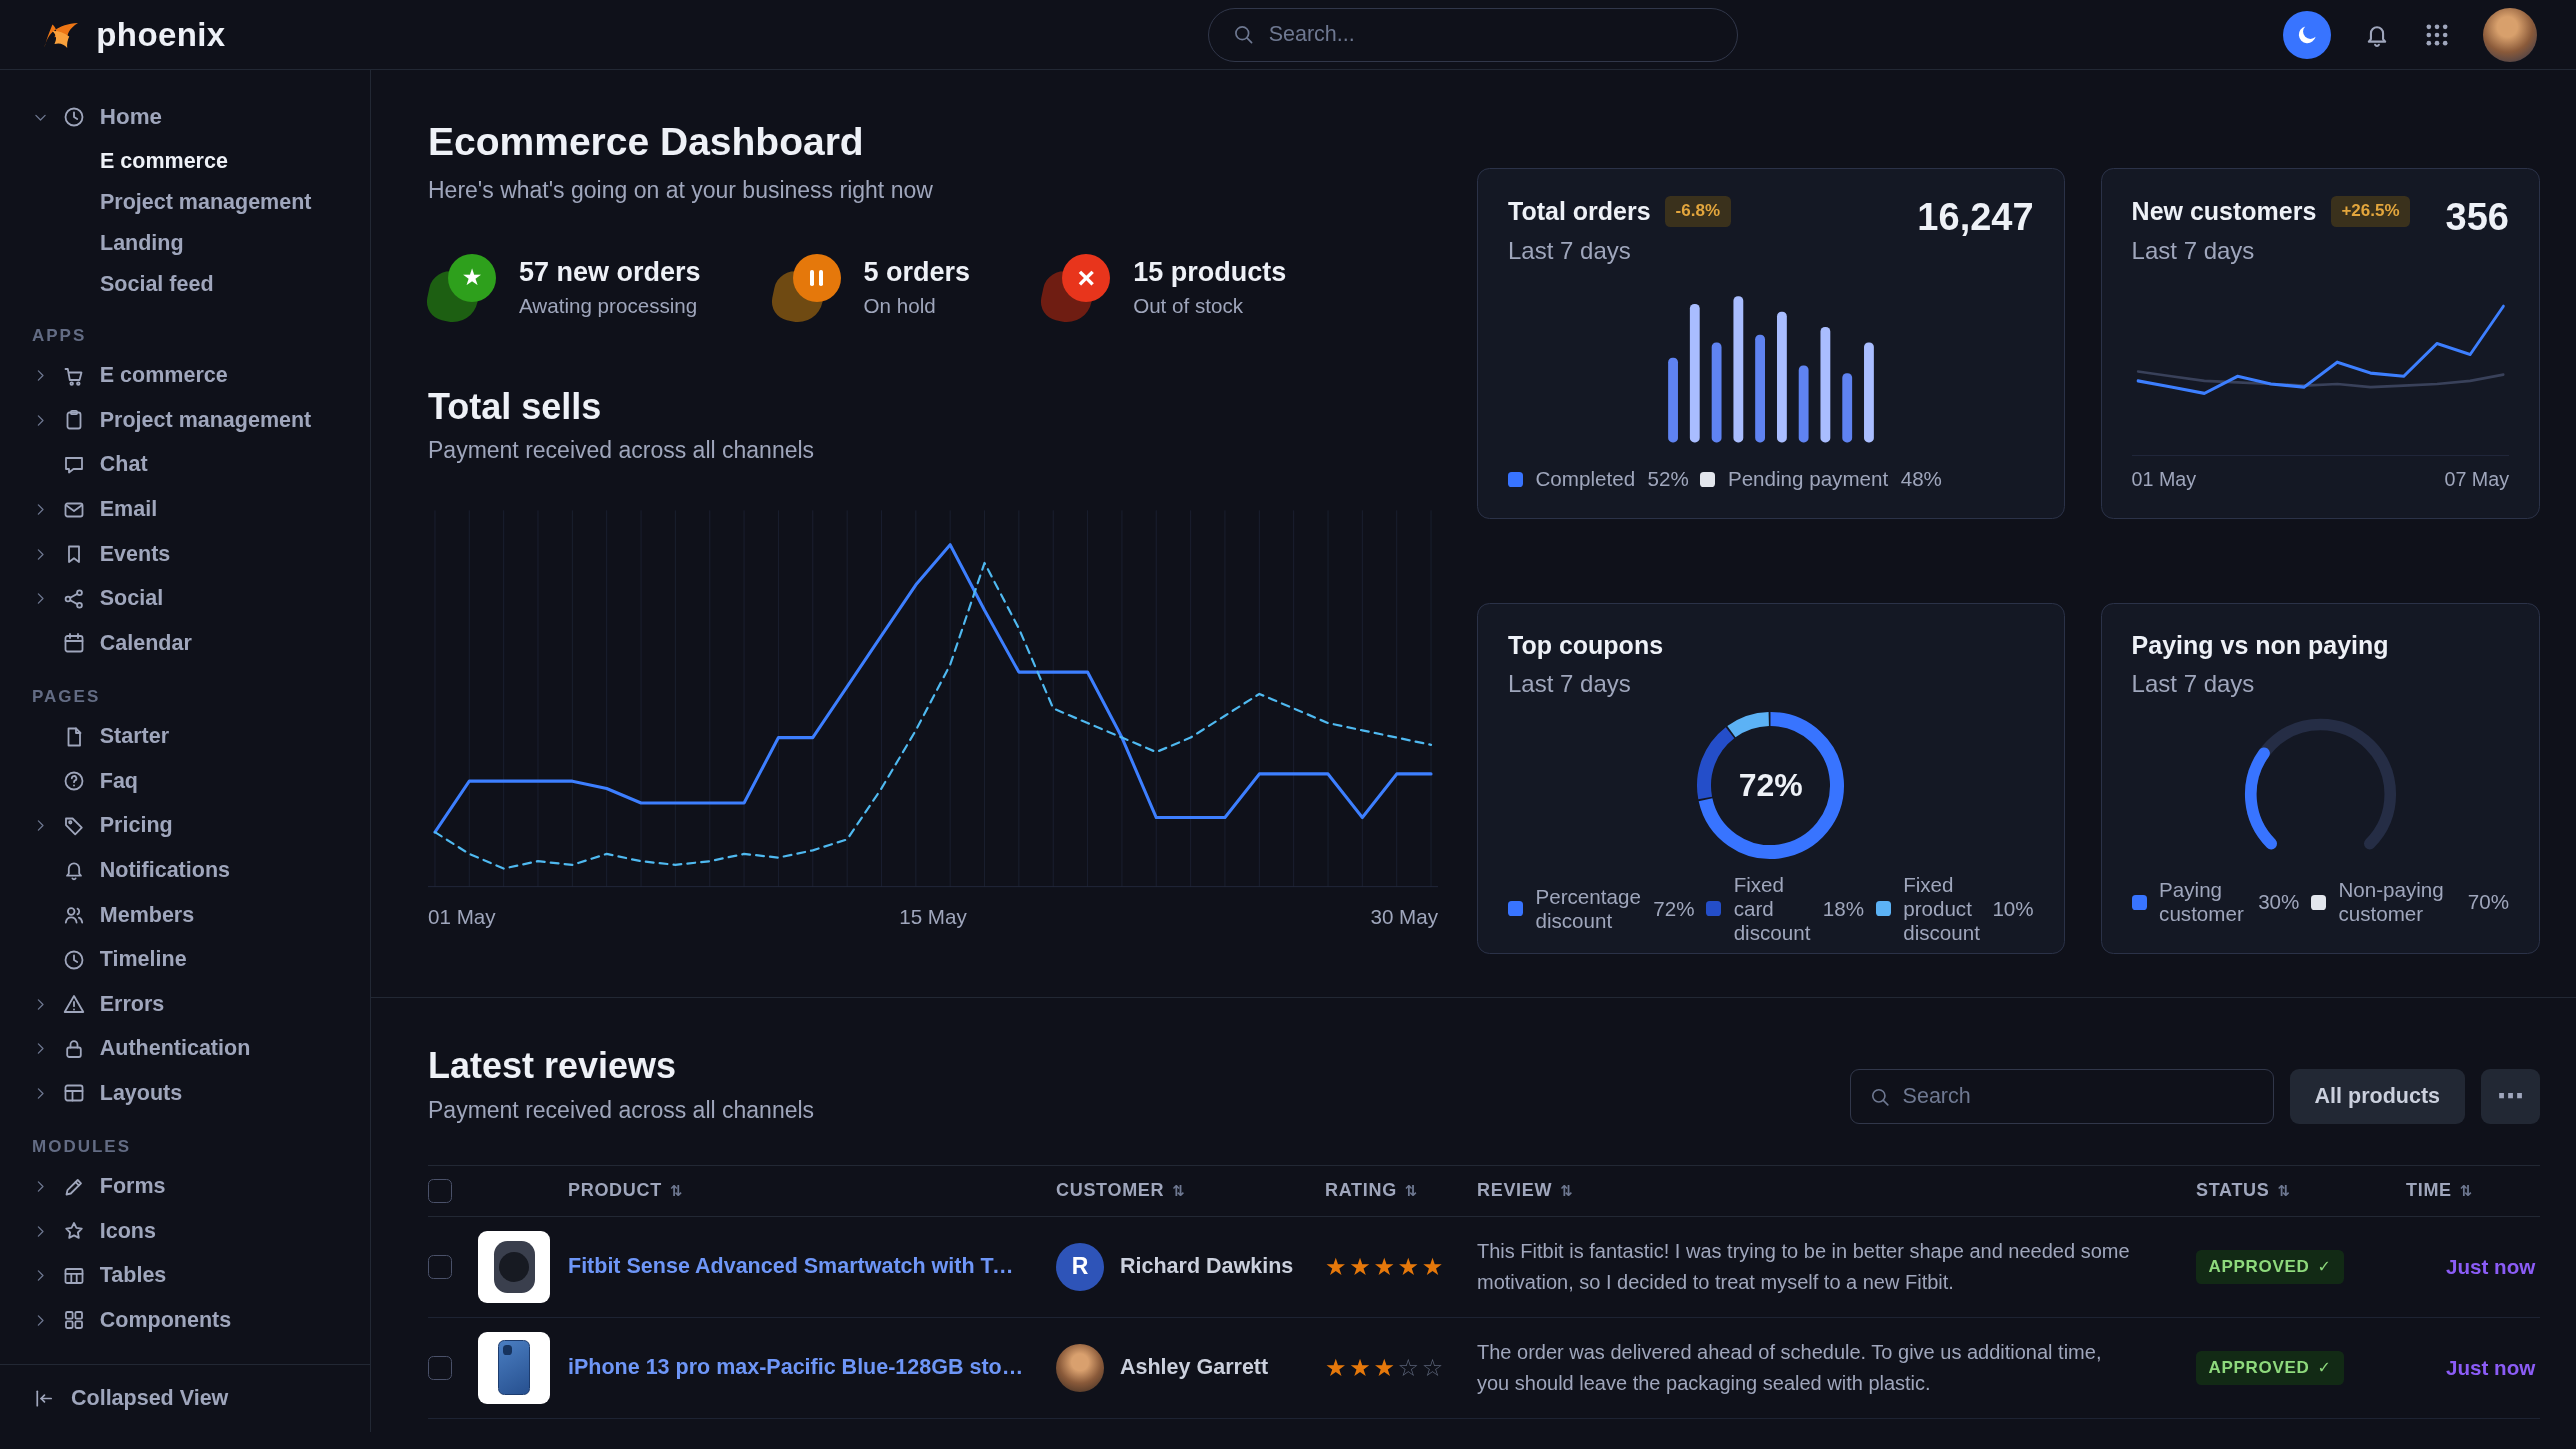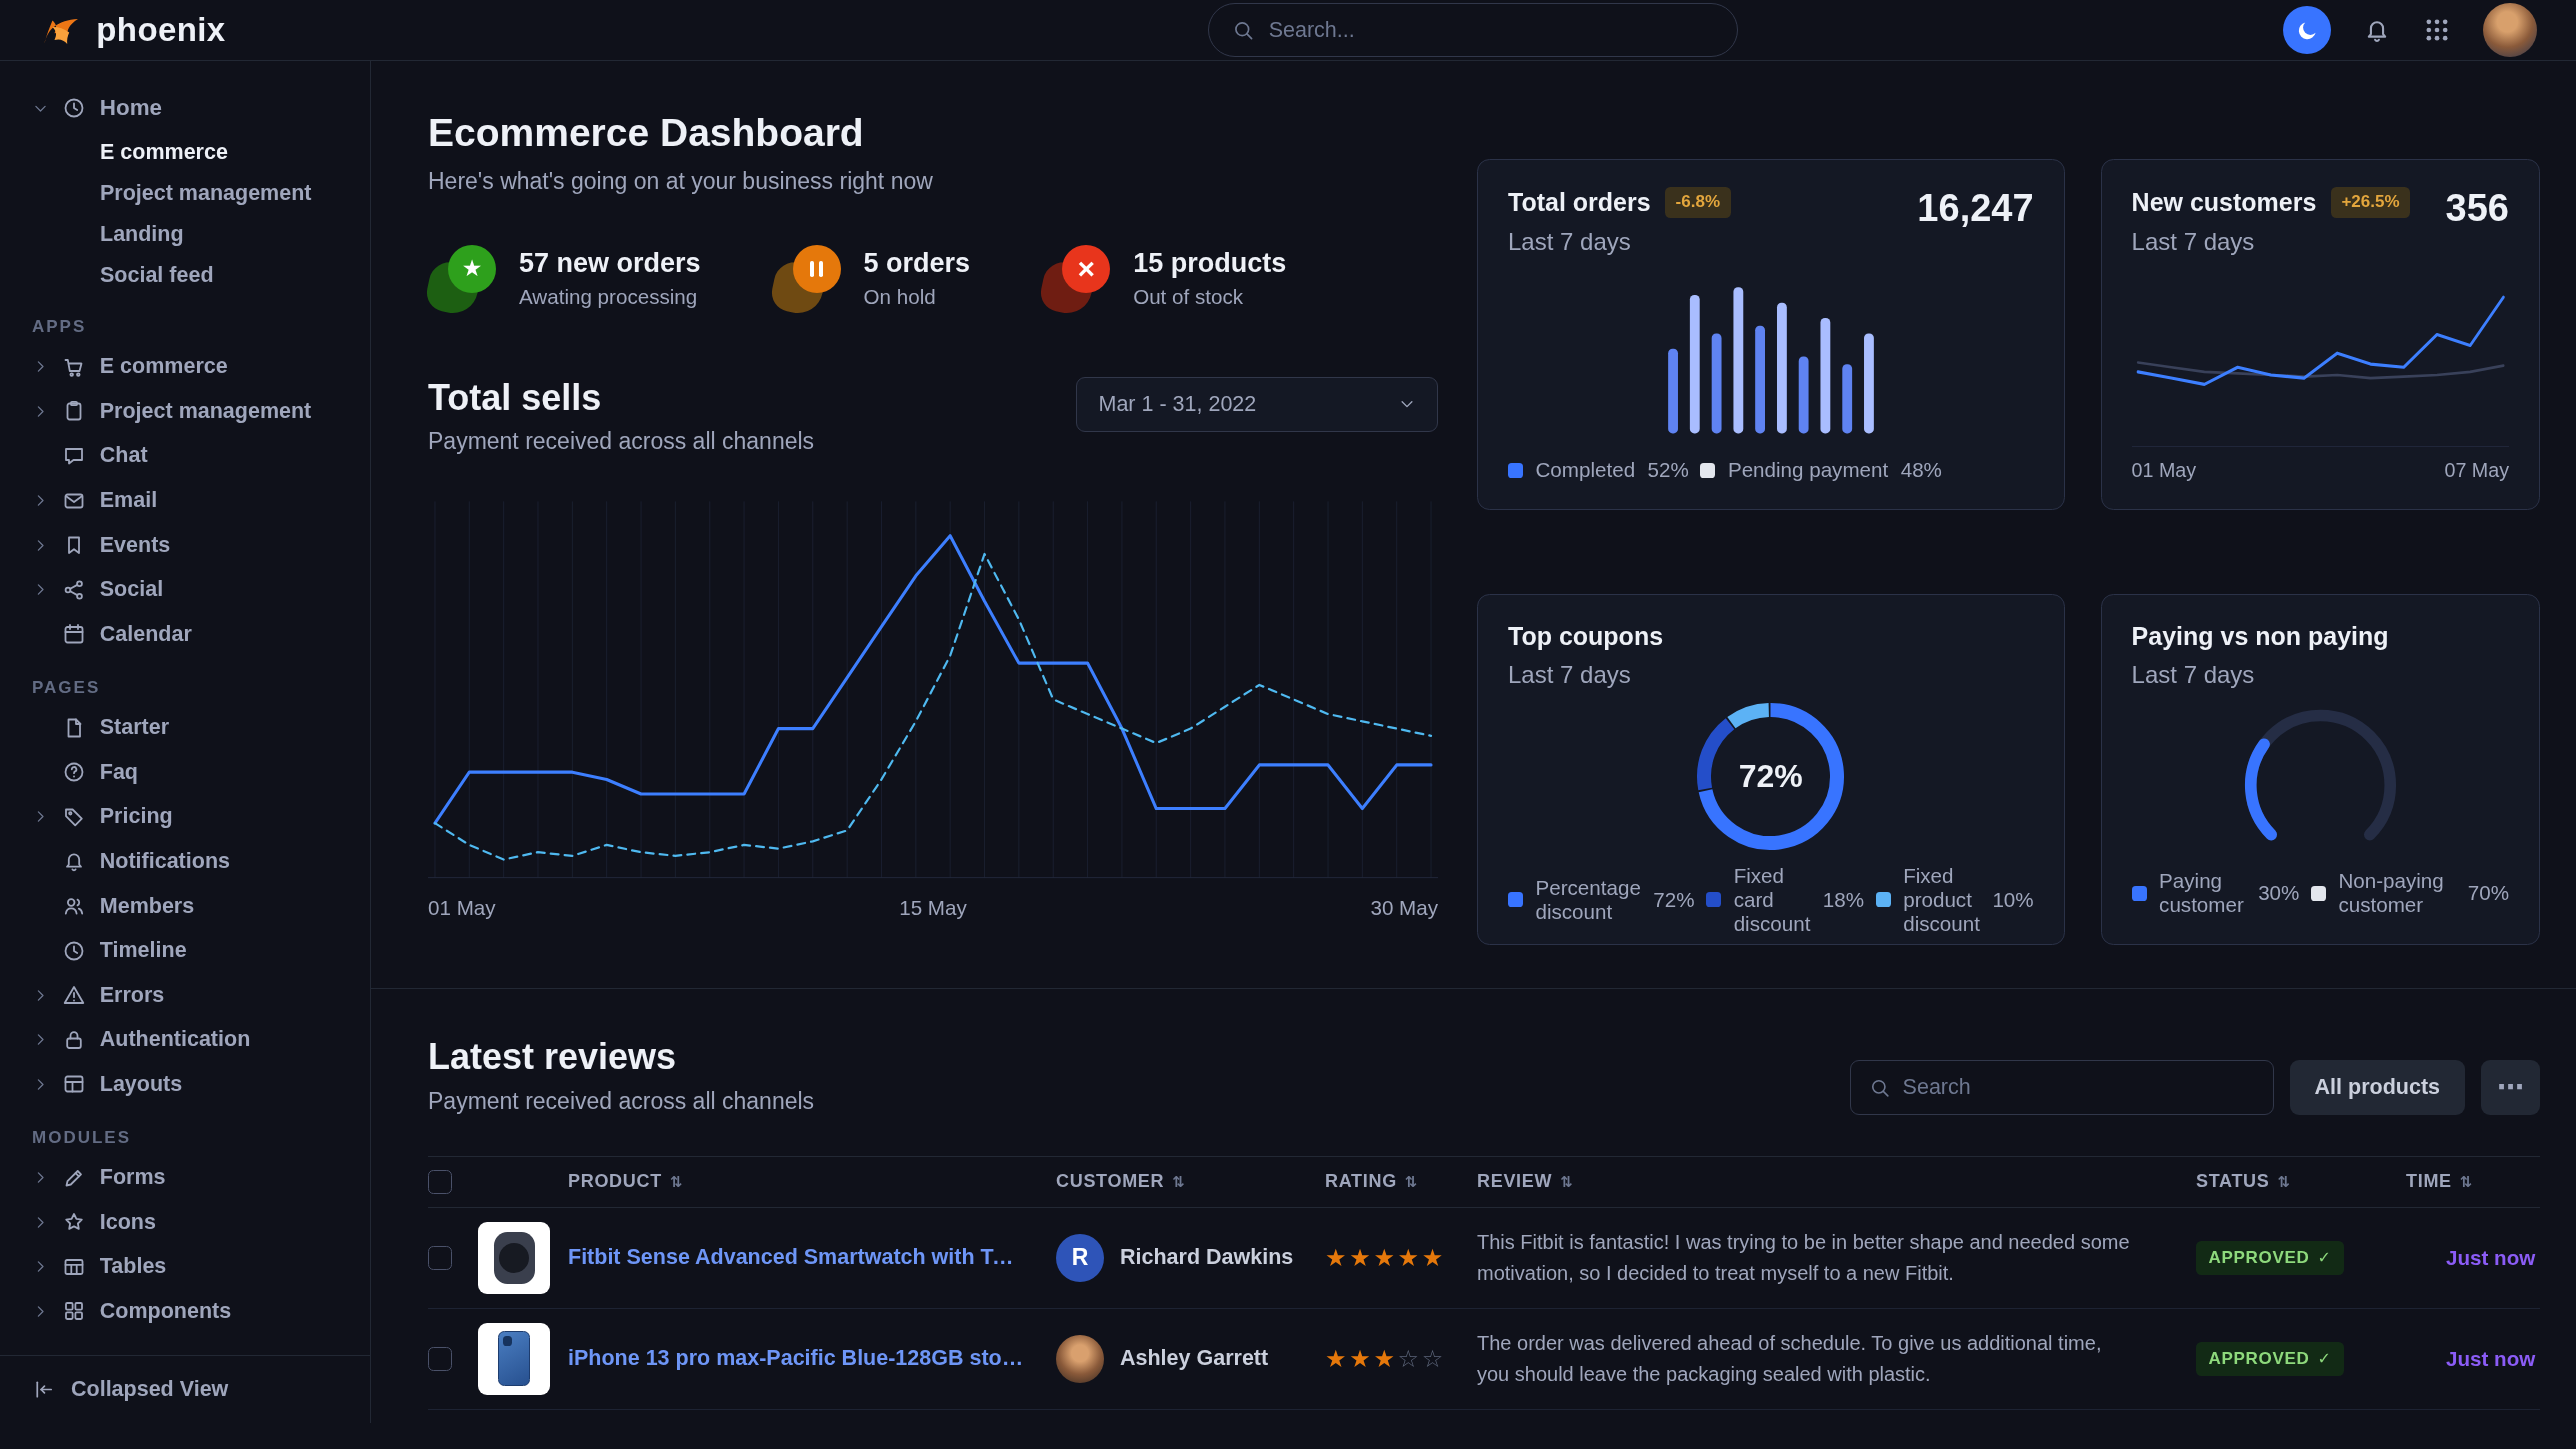--- a/index.html
+++ b/index.html
@@ -5,21 +5,21 @@
   * { margin:0; padding:0; box-sizing:border-box; }
   html,body { width:2576px; height:1449px; overflow:hidden; }
   body {
     background:#0f111a; color:#e3e6ed;
     font-family:"Liberation Sans","DejaVu Sans",sans-serif;
   }
   .ic { display:inline-flex; }
   .ic svg, .side-caret svg, .side-ic svg { width:100%; height:100%; display:block; }
 
   
-  .navbar { height:61px; display:flex; align-items:center; padding:0 39px; border-bottom:0.9px solid #222834; position:relative; background:#0f111a; }
+  .navbar { height:70px; display:flex; align-items:center; padding:0 39px; border-bottom:0.9px solid #222834; position:relative; background:#0f111a; }
   .brand { display:flex; align-items:center; gap:14.3px; cursor:pointer; }
   .brand-logo { width:43px; height:43px; display:inline-flex; }
   .brand-name { font-size:33px; font-weight:700; color:#eef1f7; letter-spacing:0.4px; }
   .nav-search { position:absolute; left:1208px; width:530px; height:54px; border:0.9px solid #31374a; border-radius:29px; display:flex; align-items:center; gap:14.3px; padding:0 23px; background:#0f111a; }
   .nav-search .ic { width:22.4px; height:22.4px; color:#6e7891; }
   .nav-search input { flex:1; background:transparent; border:none; outline:none; color:#e3e6ed; font-size:21.5px; font-family:inherit; }
   .nav-search input::placeholder { color:#6e7891; }
   .nav-right { margin-left:auto; display:flex; align-items:center; gap:32px; }
   .theme-btn { width:48px; height:48px; border-radius:50%; background:#3874ff; color:#fff; display:flex; align-items:center; justify-content:center; border:none; cursor:pointer; }
   .theme-btn .ic { width:25px; height:25px; }
@@ -527,28 +527,20 @@
                 <div class="stat-sub">Out of stock</div>
               </div>
             </div>
           </div>
 
         <div class="ts-head">
           <div>
             <div class="sec-title">Total sells</div>
             <div class="sec-sub">Payment received across all channels</div>
           </div>
-          <div class="date-select">
-            <span>Mar 1 - 31, 2022</span>
-            <span class="ic">
-                <svg viewBox="0 0 24 24" fill="none" stroke="currentColor" stroke-width="1.8" stroke-linecap="round" stroke-linejoin="round">
-                  <path d="M5.5 9l6.5 6.5L18.5 9"></path>
-                </svg>
-              </span>
-          </div>
         </div>
 
         <div class="sells-chart">
           <svg preserveAspectRatio="none" viewBox="0 0 1160 432">
               <line x1="8.0" x2="8.0" y1="6" y2="426" stroke="#1b2132" stroke-width="1"></line>
               <line x1="47.4" x2="47.4" y1="6" y2="426" stroke="#1b2132" stroke-width="1"></line>
               <line x1="86.9" x2="86.9" y1="6" y2="426" stroke="#1b2132" stroke-width="1"></line>
               <line x1="126.3" x2="126.3" y1="6" y2="426" stroke="#1b2132" stroke-width="1"></line>
               <line x1="165.8" x2="165.8" y1="6" y2="426" stroke="#1b2132" stroke-width="1"></line>
               <line x1="205.2" x2="205.2" y1="6" y2="426" stroke="#1b2132" stroke-width="1"></line>

